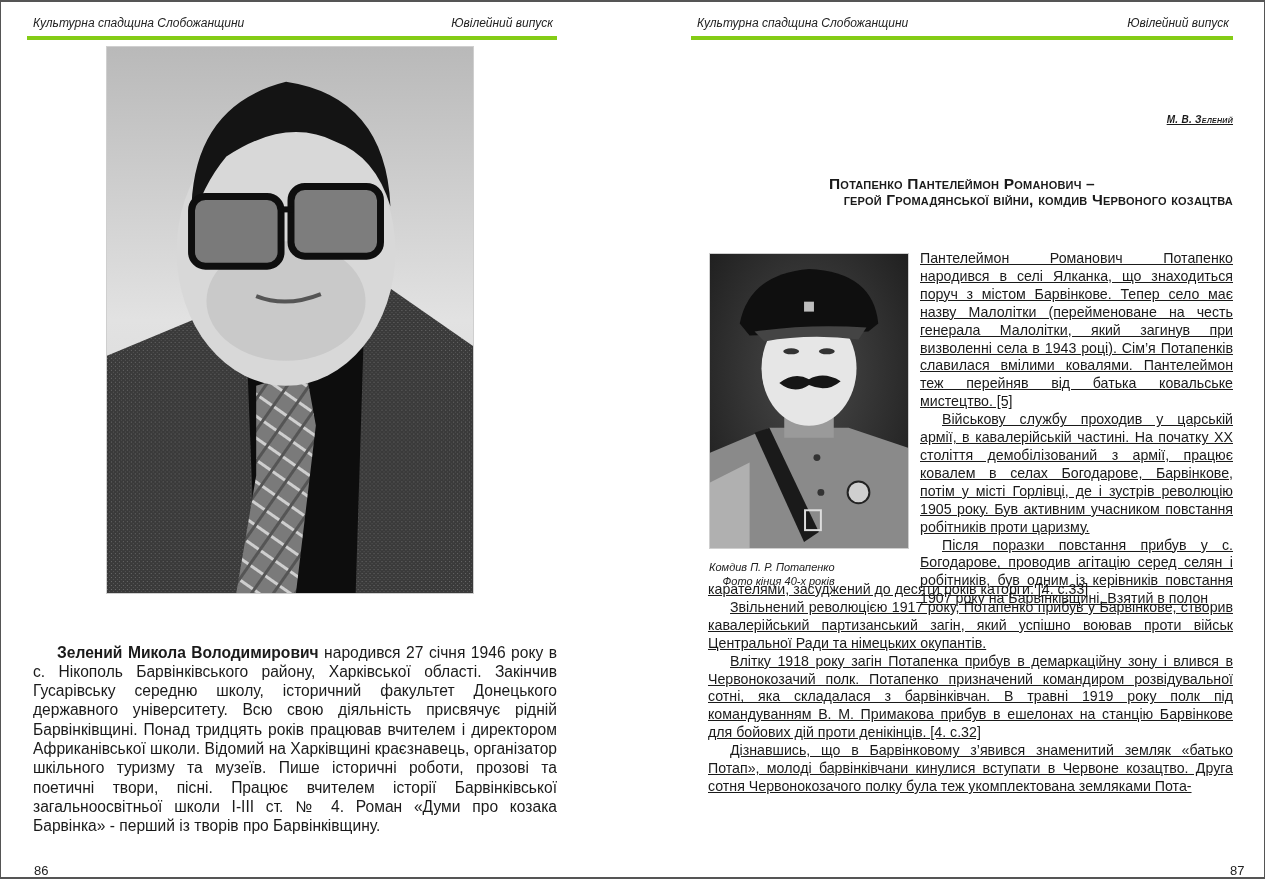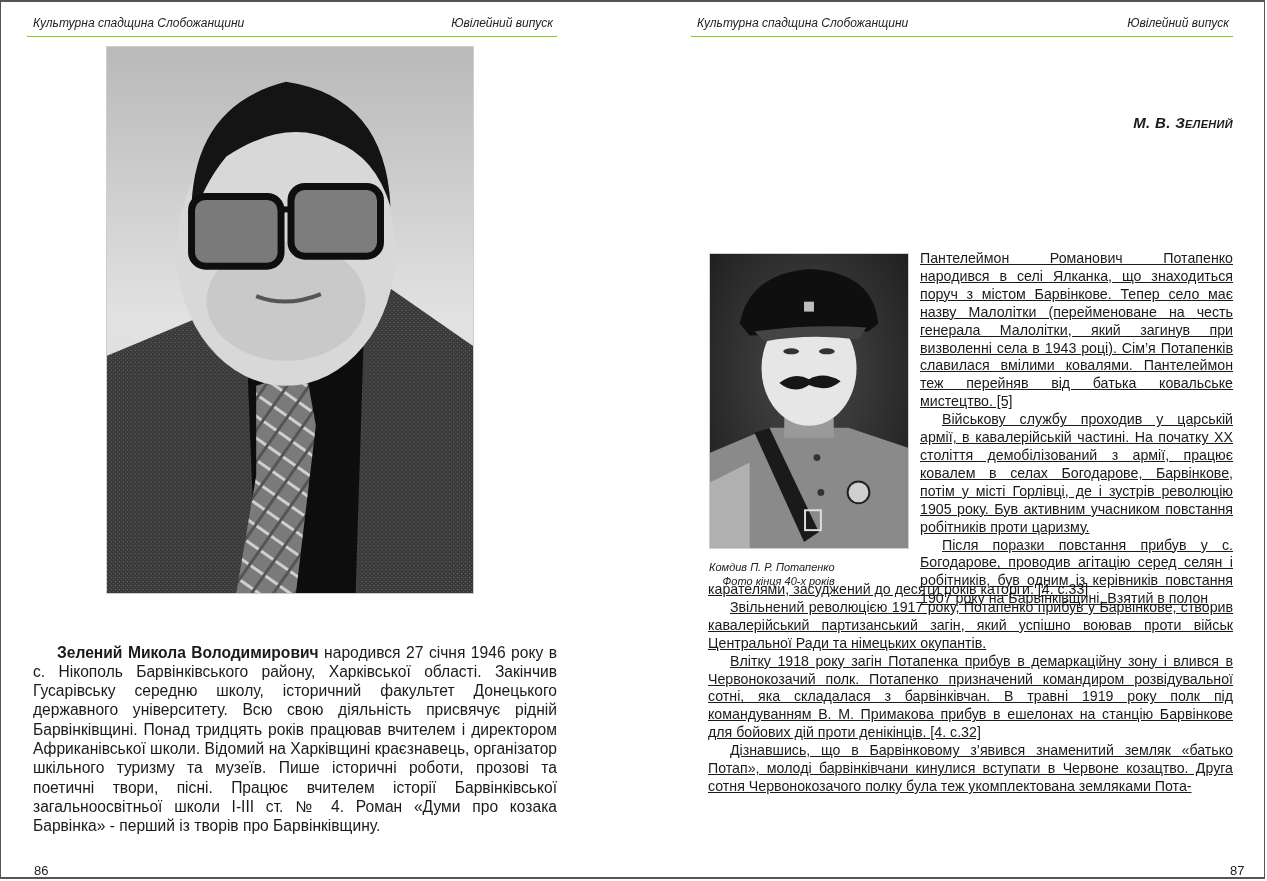--- a/index.html
+++ b/index.html
@@ -2,37 +2,37 @@
 <html><head>
   <meta charset="utf-8">
   <style>
     html, body { margin: 0; padding: 0; background: #ffffff; }
     body { width: 1267px; height: 881px; overflow: hidden; position: relative; font-family: "Liberation Sans", sans-serif; color: #1a1a1a; }
     .frame { position: absolute; left: 0; top: 0; width: 1265px; height: 879px; border: 1px solid #555; border-top-width: 2px; border-bottom-width: 2px; box-sizing: border-box; }
     .page { position: absolute; top: 0; height: 881px; }
     .page.left { left: 0; width: 633px; }
     .page.right { left: 634px; width: 633px; }
 
-    .running-head { position: absolute; top: 14px; height: 22px; border-bottom: 1px solid #84cc16; font-style: italic; font-size: 12px; color: #222; }
+    .running-head { position: absolute; top: 14px; height: 22px; border-bottom: 4px solid #84cc16; font-style: italic; font-size: 12px; color: #222; }
     .page.left .running-head { left: 27px; width: 530px; }
     .page.right .running-head { left: 57px; width: 542px; }
     .running-head .rh-left { position: absolute; left: 6px; top: 2px; }
     .running-head .rh-right { position: absolute; right: 4px; top: 2px; }
 
     .photo { position: absolute; background: #888; border: 1px solid #cfcfcf; box-sizing: border-box; overflow: hidden; }
     .photo svg { display: block; width: 100%; height: 100%; }
 
     .page-number { position: absolute; top: 846px; font-size: 13px; color: #222; margin-top: 17px; }
 
     
     .bio { position: absolute; left: 33px; top: 627px; width: 524px; font-size: 15.6px; line-height: 19.3px; text-align: justify; text-indent: 24px; }
     .bio b { font-weight: bold; }
 
     
-    .author { position: absolute; right: 34px; top: 114px; font-size: 15px; font-weight: bold; font-style: italic; font-variant: small-caps; letter-spacing: 0.3px; }
+    .author { position: absolute; right: 34px; top: 114px; font-size: 10px; font-weight: bold; font-style: italic; font-variant: small-caps; letter-spacing: 0.3px; text-decoration: underline; }
     .title { position: absolute; left: 57px; width: 542px; top: 176px; text-align: center; font-weight: bold; font-variant: small-caps; font-size: 15.5px; line-height: 16px; letter-spacing: 0.2px; }
     .title .t2 { display: block; text-align: right; }
 
     .caption { position: absolute; left: 75px; top: 560px; font-size: 11px; line-height: 14px; font-style: italic; color: #222; text-align: right; }
 
     .body-text { position: absolute; left: 74px; width: 525px; font-size: 14.2px; line-height: 17.9px; text-align: justify; }
     .col-wrap { position: absolute; left: 286px; top: 250px; width: 313px; font-size: 14.2px; line-height: 17.9px; text-align: justify; }
     .col-wrap p, .body-text p { margin: 0; text-decoration: underline; }
     .indent { text-indent: 22px; }
   </style>
@@ -93,20 +93,24 @@
 </div>
 
 <div class="page right">
   <div class="running-head">
     <span class="rh-left">Культурна спадщина Слобожанщини</span>
     <span class="rh-right">Ювілейний випуск</span>
   </div>
 
   <div class="author">М. В. Зелений</div>
 
+  <div class="title">
+    <span class="t1">Потапенко Пантелеймон Романович –</span><br>
+    <span class="t2">герой Громадянської війни, комдив Червоного козацтва</span>
+  </div>
 
   <div class="photo" style="left:75px; top:253px; width:200px; height:296px;">
     <svg viewBox="0 0 200 296" preserveAspectRatio="none">
       <defs>
         <radialGradient id="bgR" cx="0.5" cy="0.4" r="0.7">
           <stop offset="0" stop-color="#4a4a4a"></stop>
           <stop offset="1" stop-color="#1c1c1c"></stop>
         </radialGradient>
       </defs>
       <rect width="200" height="296" fill="url(#bgR)"></rect>

